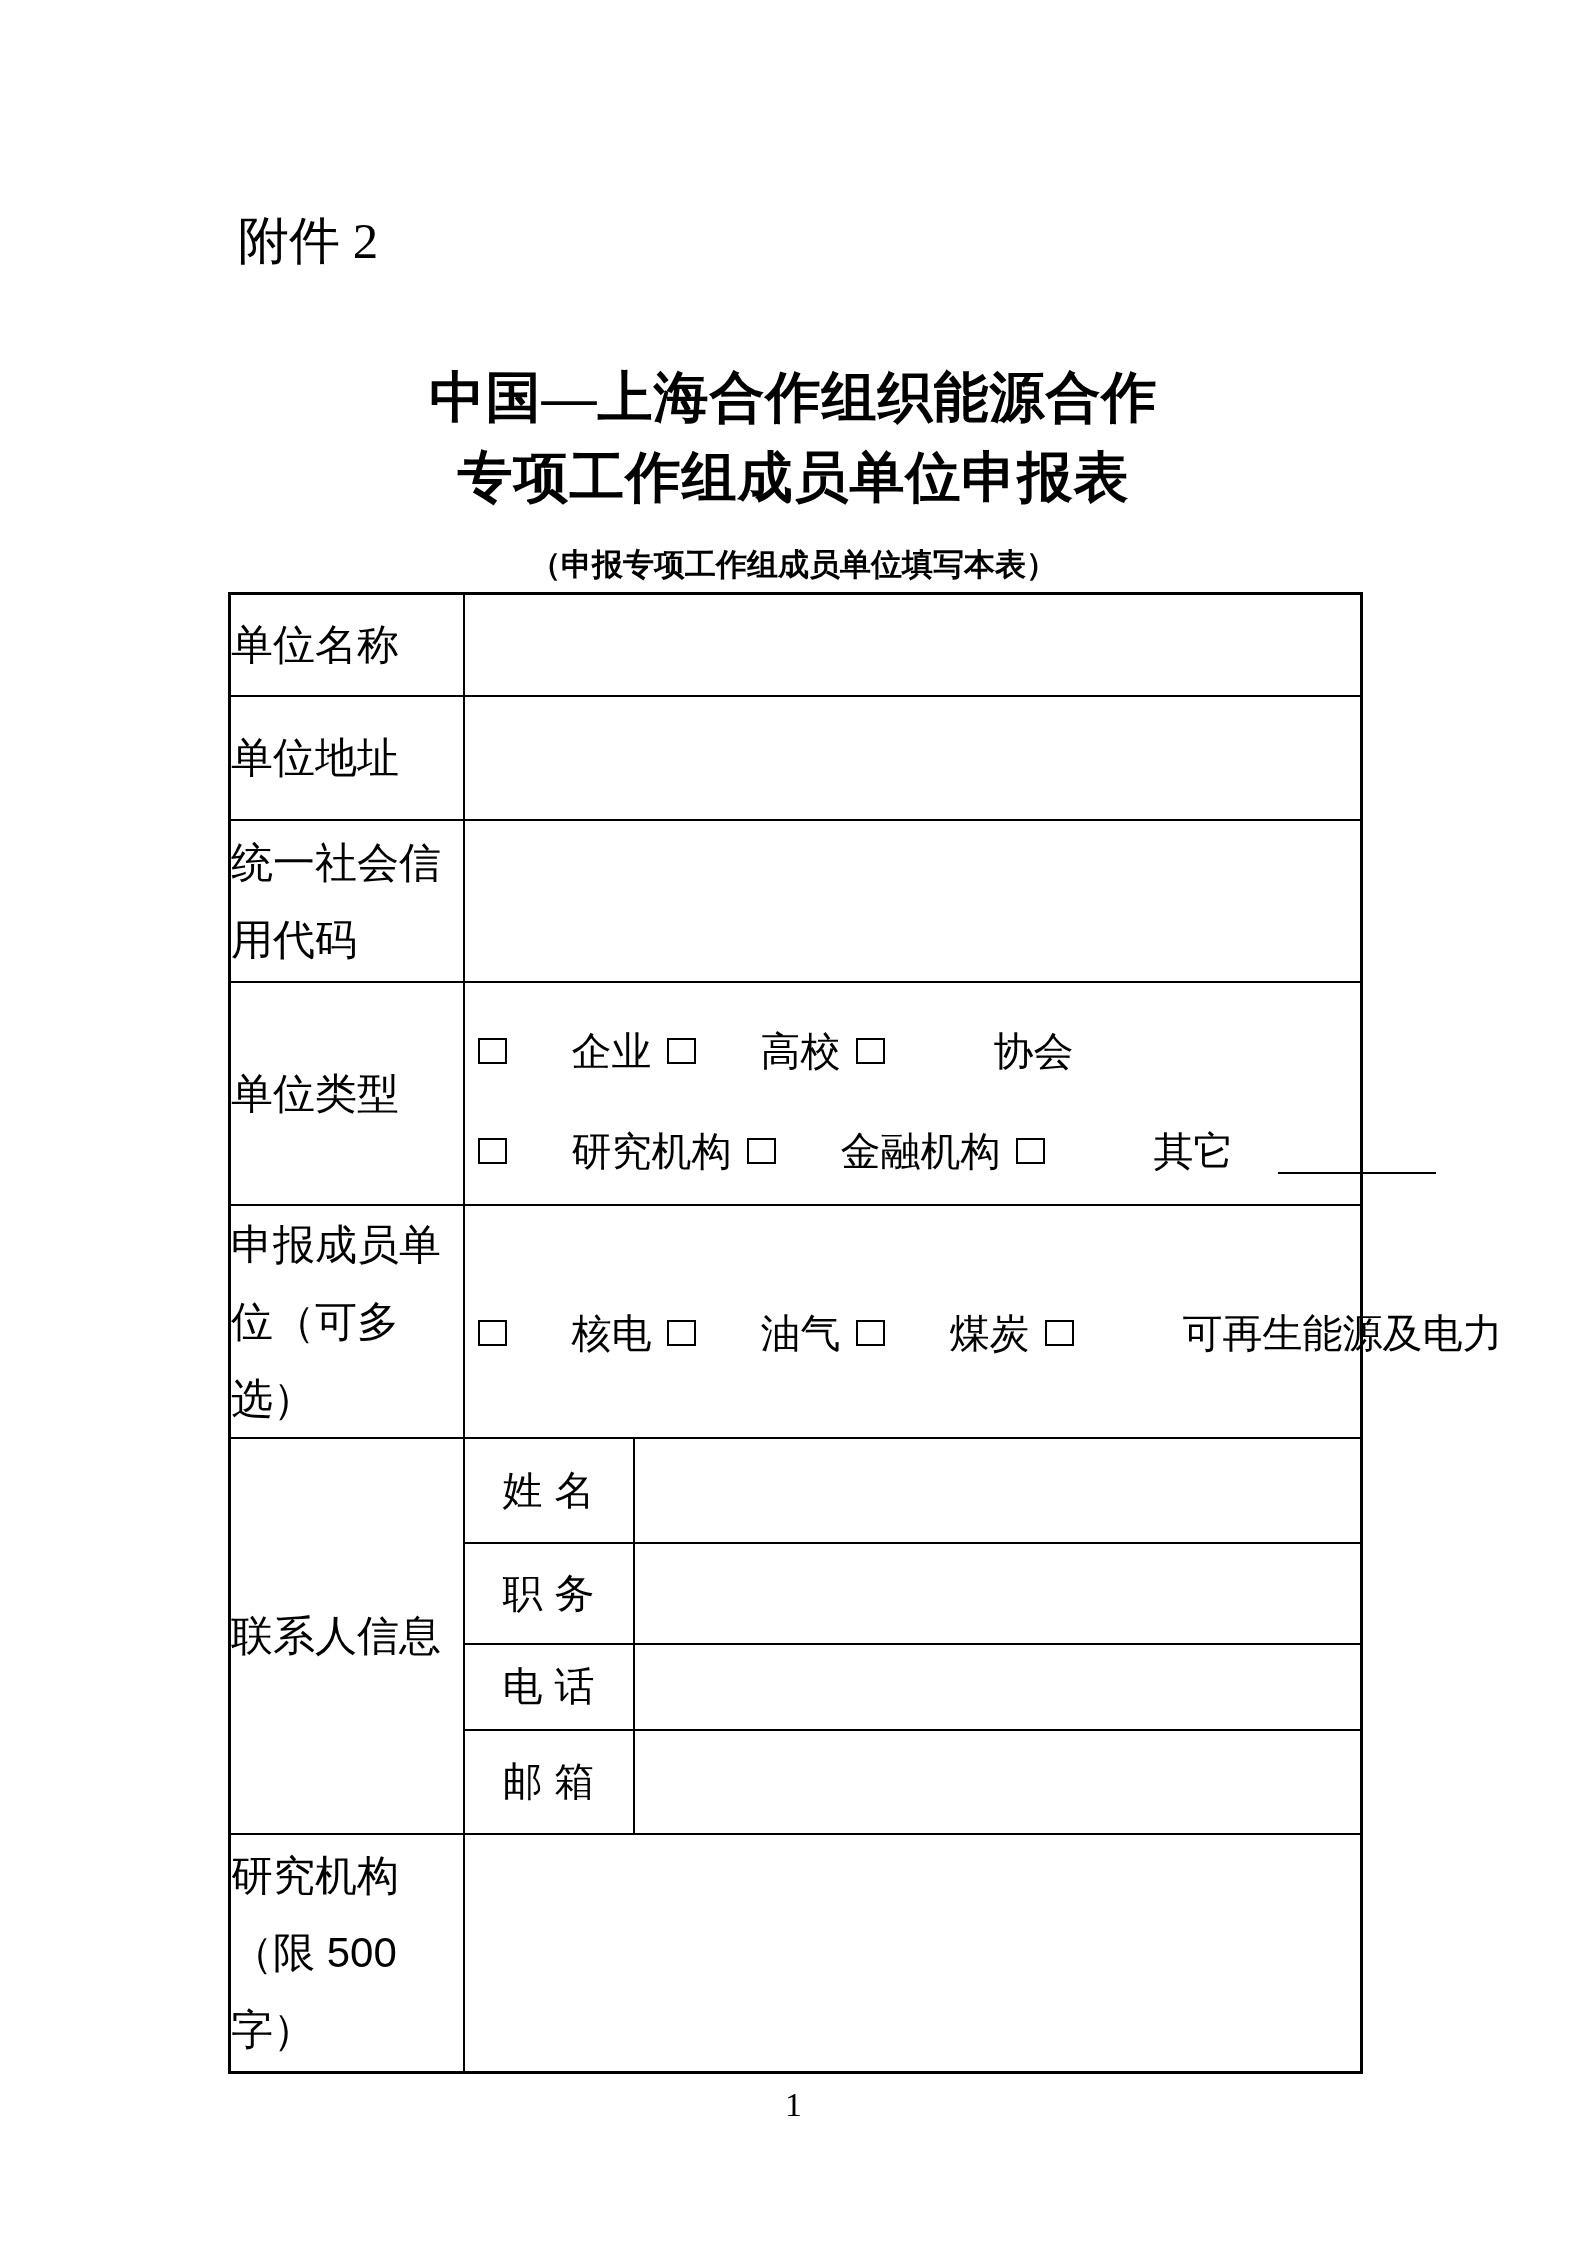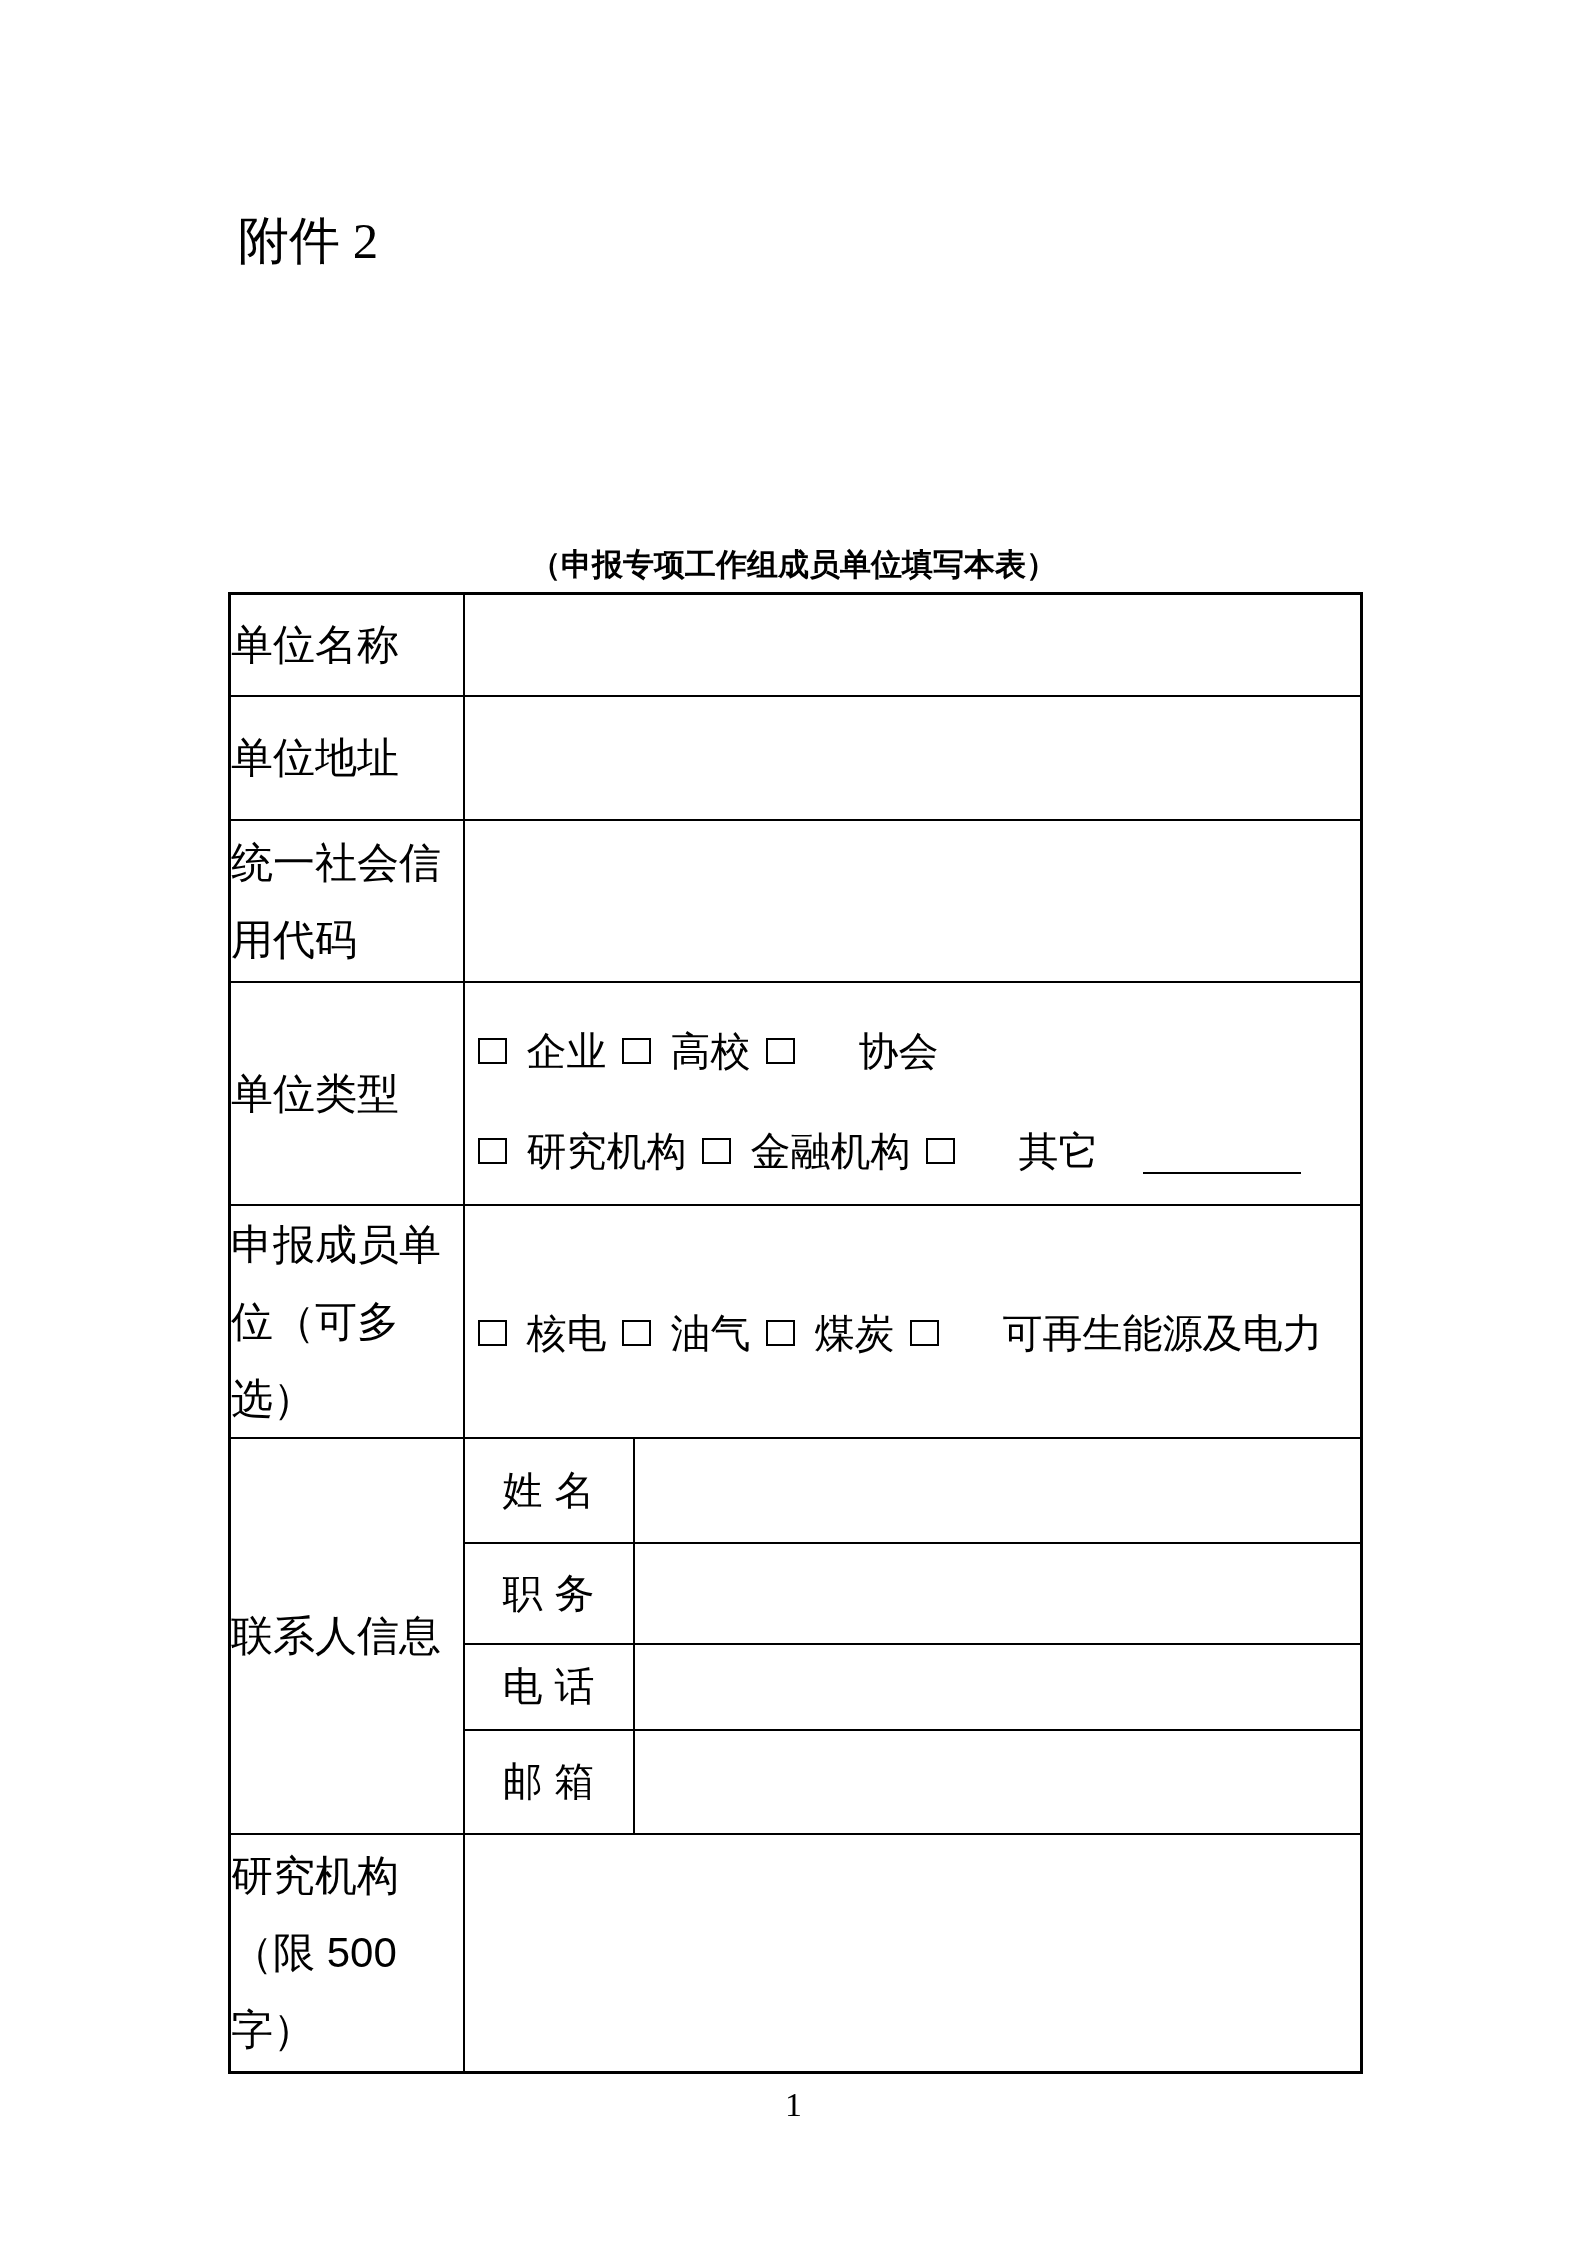--- a/index.html
+++ b/index.html
@@ -71,35 +71,39 @@
   .optwrap-type { margin-top:16px; }
   .optwrap-member { margin-top:24px; }
   .opt { display:flex; align-items:center; margin-right:15px; }
   .opt:last-child { margin-right:0;gap:44px; }
   .cbox {
     display:inline-block; flex:0 0 auto;
     width:29px; height:26px;
     border:2px solid #000;
     margin-right:20px;
   }
-  .optlab { display:inline-block; }
+  .optlab { display:inline-block;margin-left:45px; }
   .blank {
     display:inline-block;
     width:158px; height:2px;
     background:#000;
     transform:translateY(22px);
   }
 </style>
 </head>
 <body>
 
 <div class="page">
 
   <div class="attachment">附件 2</div>
 
+  <div class="title">
+    <div>中国—上海合作组织能源合作</div>
+    <div>专项工作组成员单位申报表</div>
+  </div>
 
   <div class="subtitle">（申报专项工作组成员单位填写本表）</div>
 
   <table class="form">
     <colgroup>
       <col style="width:234px">
       <col style="width:170px">
       <col style="width:728px">
     </colgroup>
 

